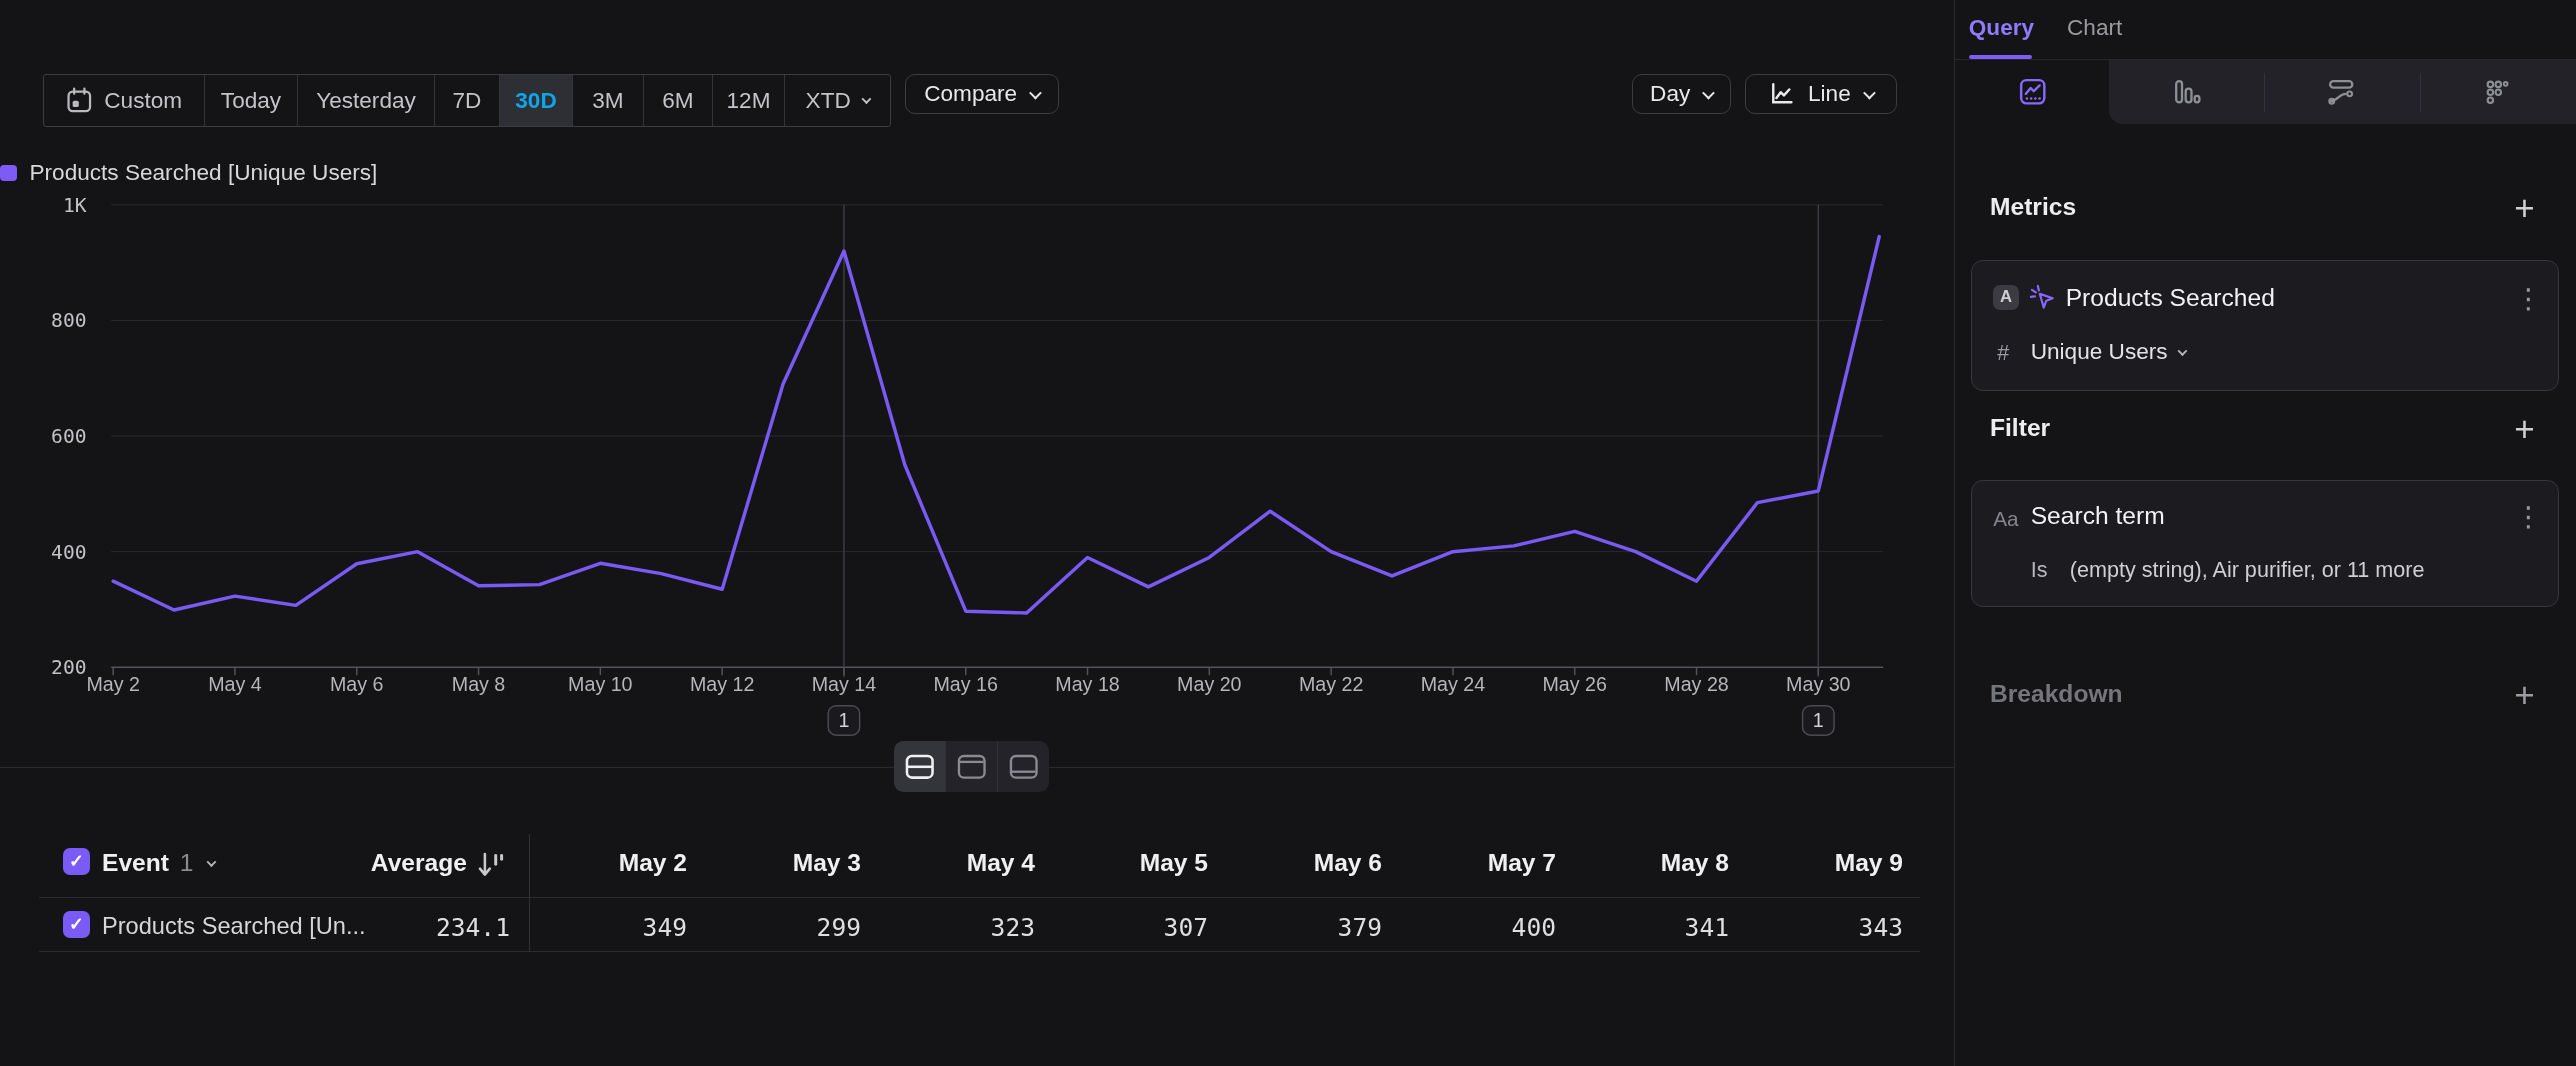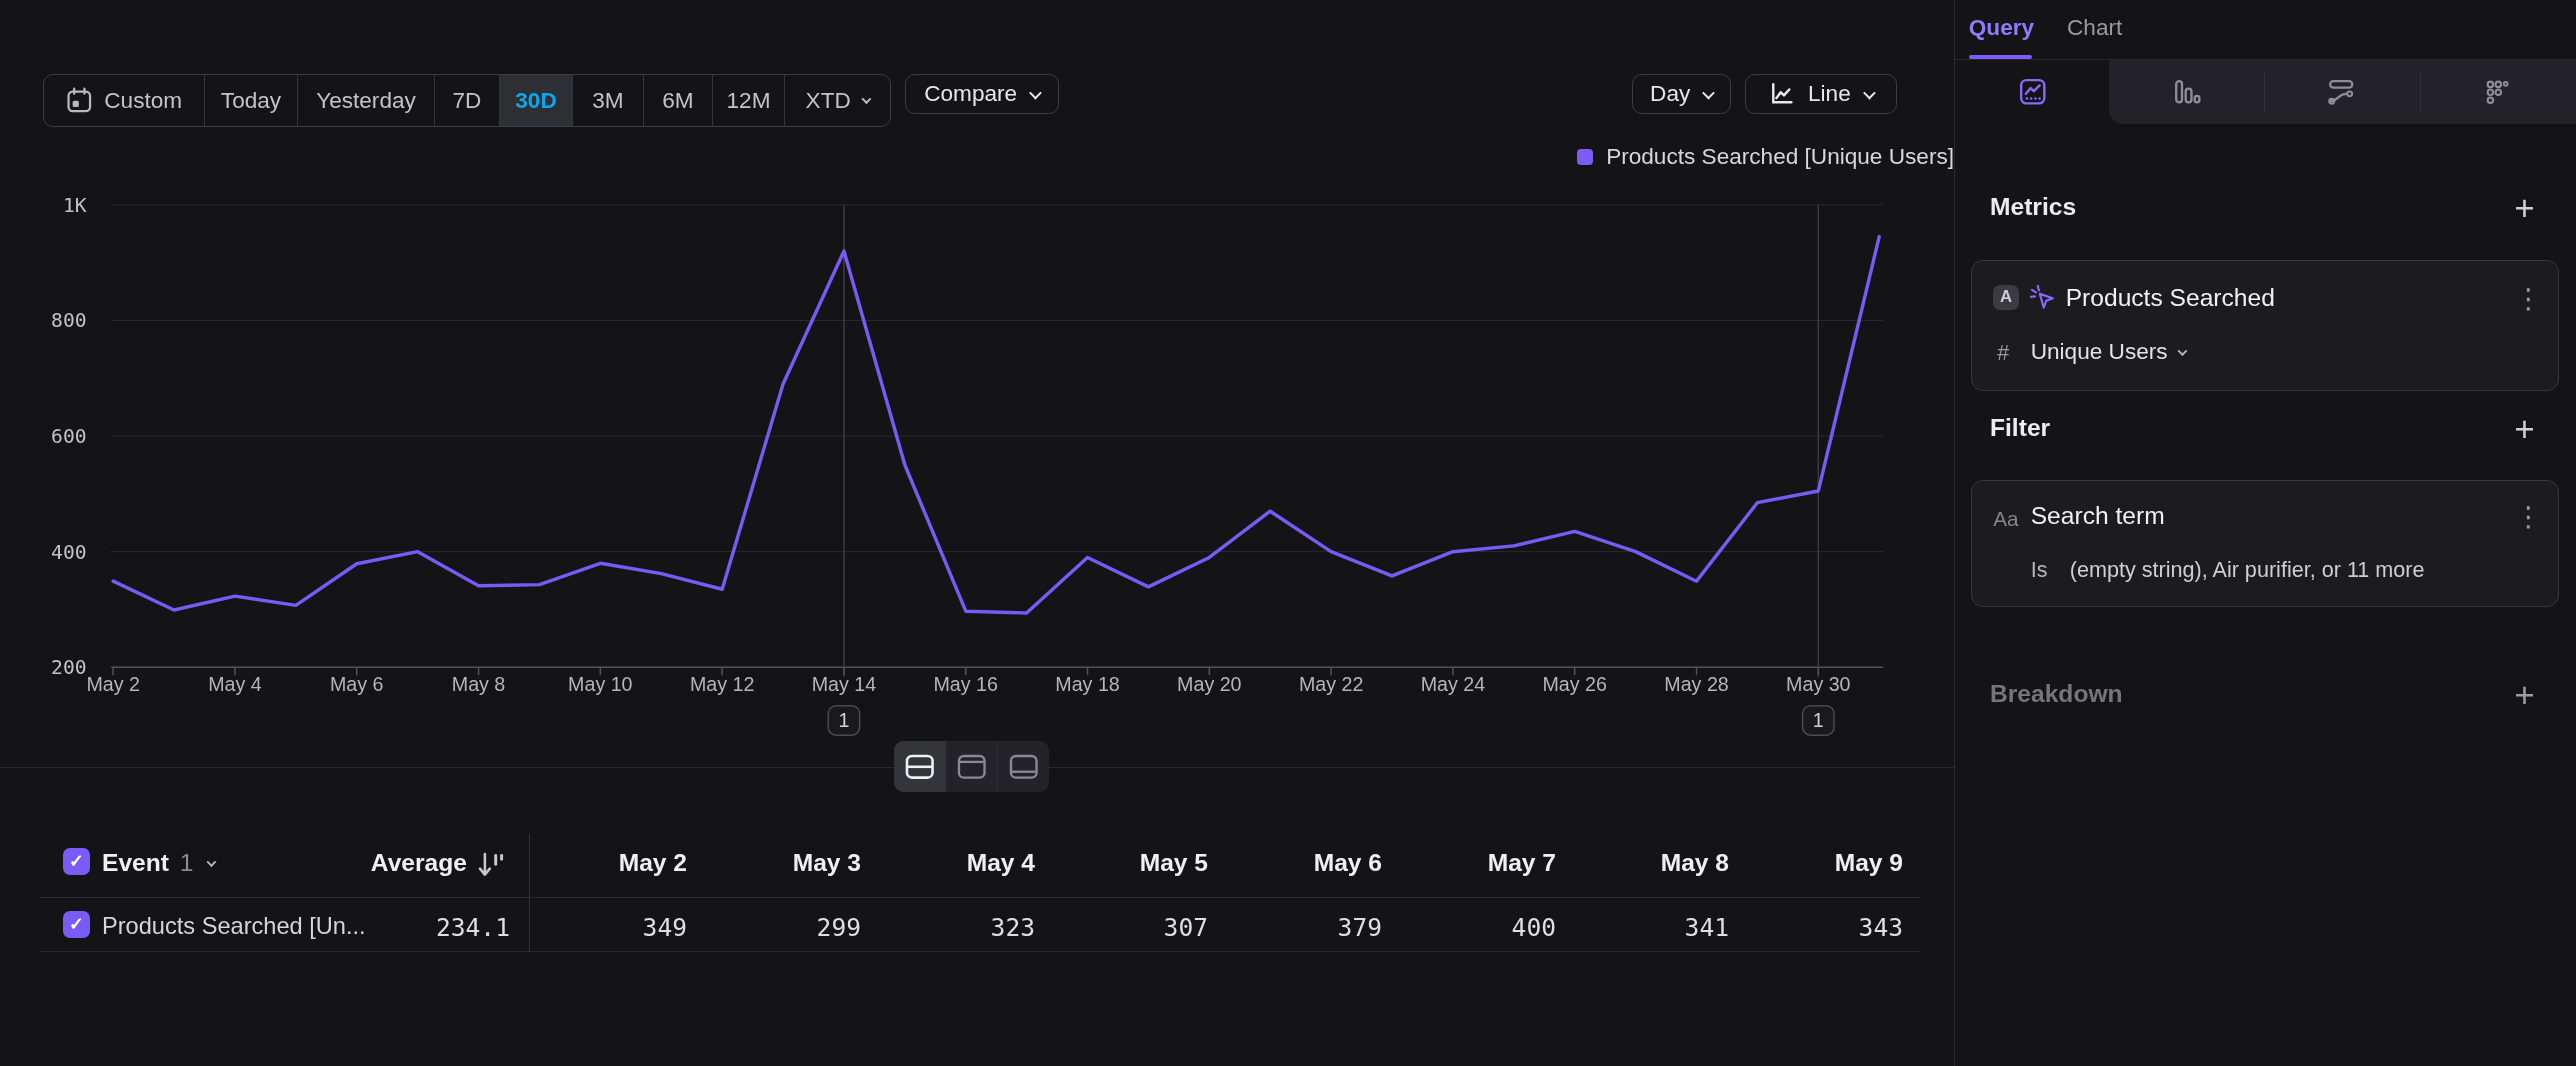--- a/index.html
+++ b/index.html
@@ -3,34 +3,34 @@
 <meta charset="utf-8">
 <style>
   * { margin:0; padding:0; box-sizing:border-box; }
   html,body { width:2576px; height:1067px; background:#141417; overflow:hidden;
               font-family:"Liberation Sans", sans-serif; color:#d6d6d9; }
   .abs { position:absolute; }
   #stage { position:relative; width:2576px; height:1067px; background:#141417; }
 
   
   #rangebar { left:43px; top:74px; height:53px; display:flex; align-items:stretch;
-              border:1px solid #3c3c42; border-radius:10px; overflow:hidden; }
+              border:1px solid #3c3c42; border-radius:3px; overflow:hidden; }
   .seg { display:flex; align-items:center; justify-content:center; gap:11.8px;
          font-size:22.6px; color:#c3c3c8; border-right:1px solid #34343a; cursor:pointer; }
   .seg:last-child { border-right:none; }
   .seg.sel { background:#2e2e35; color:#0ea5e9; font-weight:700; }
   .btn { height:40px; border:1px solid #3c3c42; border-radius:9.8px; display:flex;
          align-items:center; justify-content:center; gap:13.8px; font-size:22.6px;
          color:#e8e8ea; background:transparent; cursor:pointer; }
   .chev { display:inline-block; width:8.9px; height:8.9px; border-right:2.5px solid currentColor;
           border-bottom:2.5px solid currentColor; transform:rotate(45deg) translate(-1px,-1px); }
   .chev.sm { width:6.9px; height:6.9px; border-width:2px; }
 
   
-  #legend { left:0; top:144px; width:1954px; display:flex; justify-content:flex-end;
+  #legend { left:0; top:160px; width:1954px; display:flex; justify-content:flex-start;
             align-items:center; gap:12.8px; }
   #legend .swatch { width:16.7px; height:16.7px; border-radius:3.9px; }
   #legend .lbl { font-size:22.6px; color:#d8d8db; font-weight:500; }
 
   
   #chart { left:0; top:187px; }
 
   
   .sepline { left:0; top:767px; width:1954px; height:1px; background:#2a2a2f; }
   #laytoggle { left:894px; top:741px; width:155px; height:51px; background:#232329;

